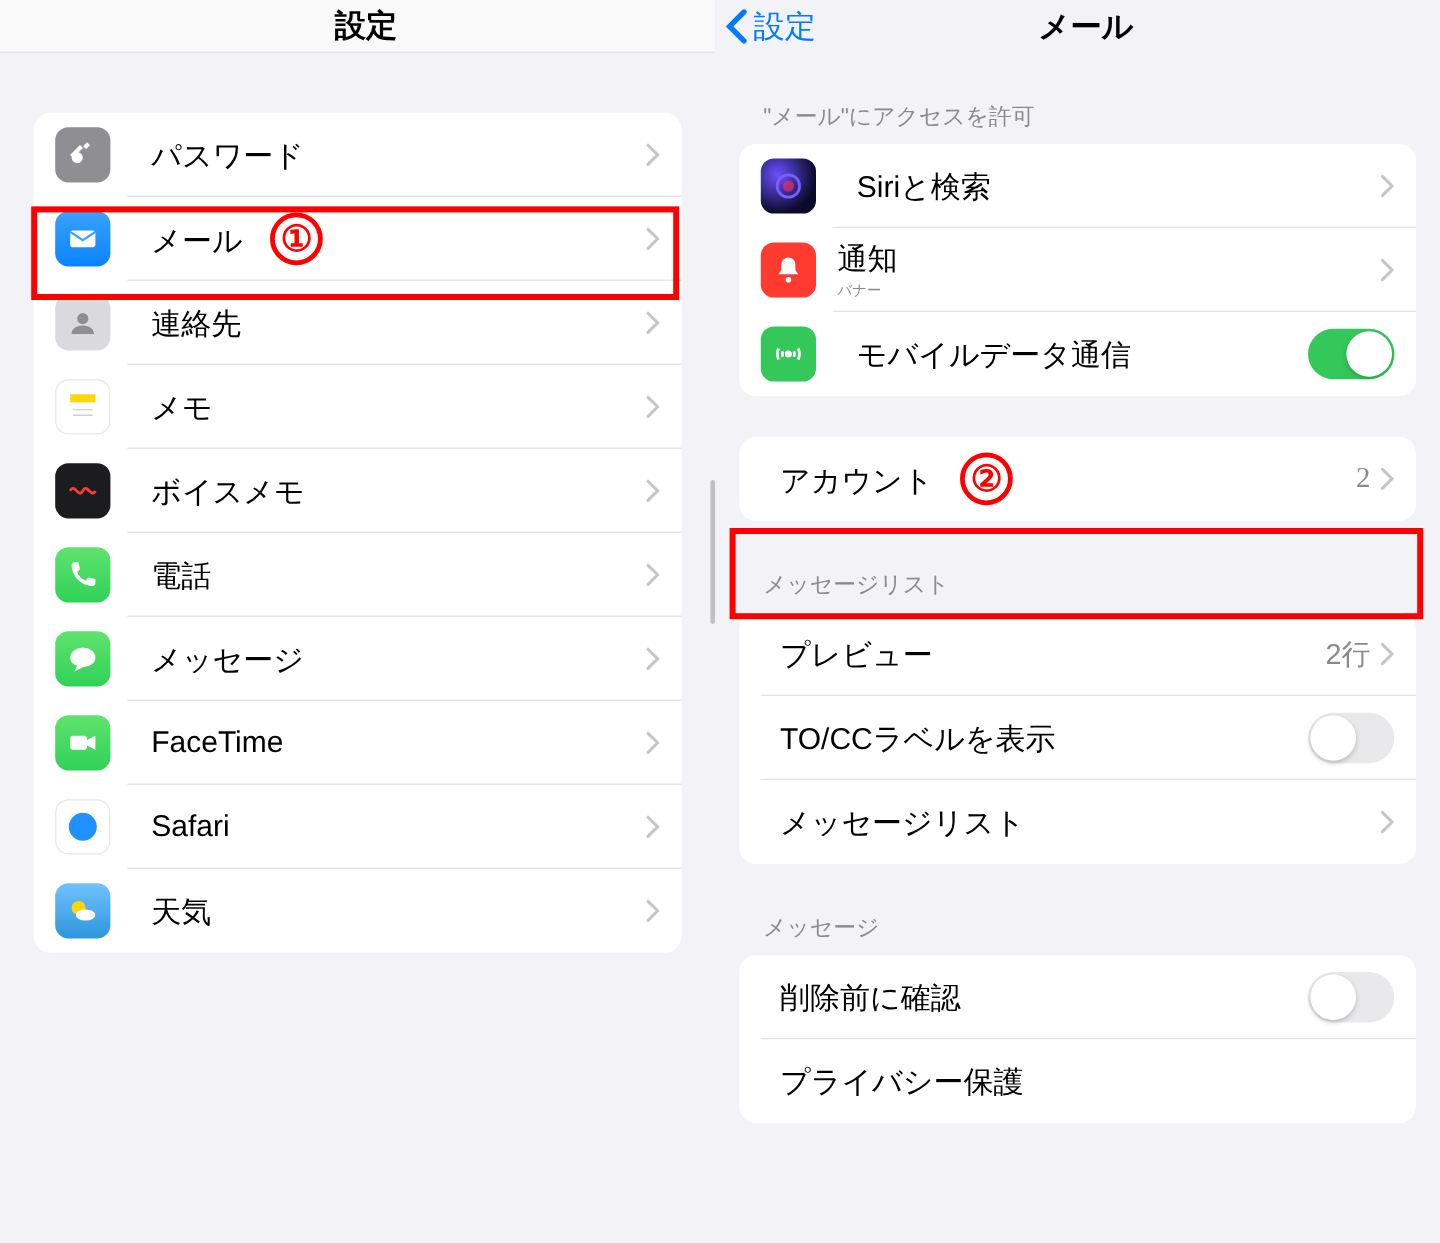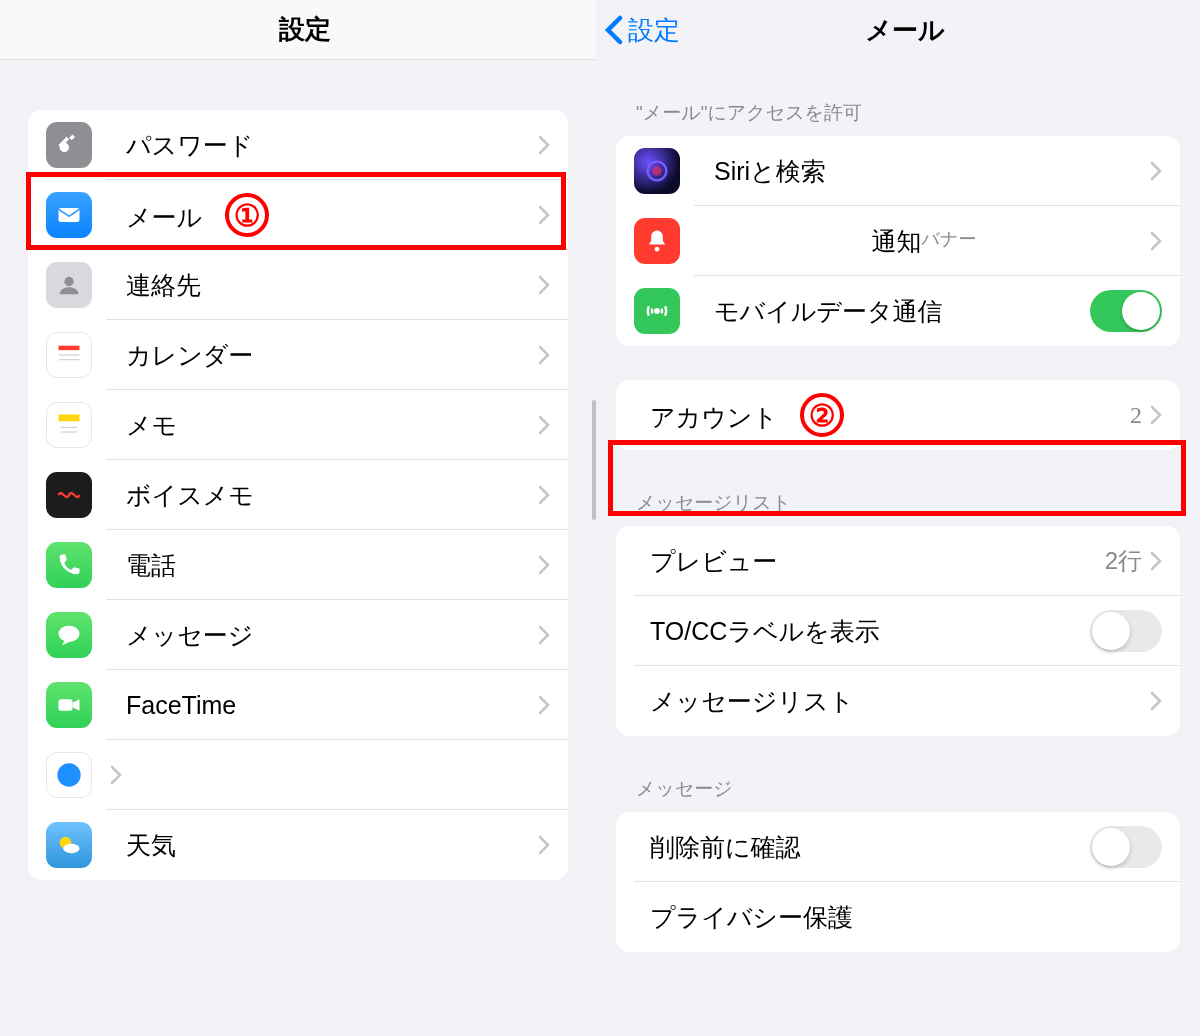--- a/index.html
+++ b/index.html
@@ -10,21 +10,21 @@
   height: 1036px;
   overflow: hidden;
   display: flex;
 }
 .pane { height: 100%; background: #f2f2f7; position: relative; }
 .pane-left { width: 596px; }
 .pane-right { width: 604px; }
 
 
 .navbar {
-  height: 60px;
+  height: 44px;
   background: #f9f9f9;
   border-bottom: 1px solid #e0e0e0;
   display: flex;
   align-items: center;
   justify-content: center;
   position: relative;
   padding-left: 14px;
 }
 .navbar.plain { background: #f2f2f7; border-bottom: none;}
 .nav-title { font-size: 26px; font-weight: 600; color: #000; }
@@ -84,23 +84,23 @@
   flex-shrink: 0;
   display: flex;
   align-items: center;
   justify-content: center;
   color: #fff;
   font-size: 24px;
 }
 .icon svg { width: 28px; height: 28px; }
 
 .label { font-size: 25px; color: #000; flex: 1; margin-left: 16px; }
-.label-stack { flex:1; display:flex; flex-direction:row; justify-content:center; }
+.label-stack { flex:1; display:flex; flex-direction:column; justify-content:center; }
 .label-primary { font-size: 25px; color:#000; }
-.label-secondary { font-size: 18px; color:#8a8a8e; margin-top:2px;}
+.label-secondary { font-size: 12px; color:#8a8a8e; margin-top:2px;}
 .value { font-size: 24px; color: #8a8a8e; margin-right: 8px; }
 
 .chev {
   width: 12px; height: 20px;
   color: #c5c5c8;
 }
 .chev svg { width:12px; height:20px; display:block;}
 
 
 .toggle {
@@ -212,39 +212,20 @@
         </div>
         <div class="label">連絡先</div>
         <span class="chev">
             <svg viewBox="0 0 12 20">
               <path d="M2 2l8 8-8 8" stroke="currentColor" stroke-width="2.5" fill="none" stroke-linecap="round"></path>
             </svg>
           </span>
         <div class="sep"></div>
       </div>
 
-      <div class="row">
-        <div class="icon bg-white">
-          <svg viewBox="0 0 24 24">
-              <rect x="3" y="4" width="18" height="4" fill="#ff3b30"></rect>
-              <rect x="3" y="8" width="18" height="12" fill="#fff"></rect>
-              <g stroke="#d0d0d0" stroke-width="1">
-                <line x1="3" y1="12" x2="21" y2="12"></line>
-                <line x1="3" y1="16" x2="21" y2="16"></line>
-              </g>
-            </svg>
-        </div>
-        <div class="label">カレンダー</div>
-        <span class="chev">
-            <svg viewBox="0 0 12 20">
-              <path d="M2 2l8 8-8 8" stroke="currentColor" stroke-width="2.5" fill="none" stroke-linecap="round"></path>
-            </svg>
-          </span>
-        <div class="sep"></div>
-      </div>
 
       <div class="row">
         <div class="icon bg-white">
           <svg viewBox="0 0 24 24">
               <rect x="3" y="3" width="18" height="6" fill="#ffd60a"></rect>
               <rect x="3" y="9" width="18" height="12" fill="#fff"></rect>
               <line x1="5" y1="14" x2="19" y2="14" stroke="#d0d0d0"></line>
               <line x1="5" y1="18" x2="19" y2="18" stroke="#d0d0d0"></line>
             </svg>
         </div>
@@ -321,20 +302,21 @@
       </div>
 
       <div class="row">
         <div class="icon bg-white">
           <svg viewBox="0 0 24 24">
               <circle cx="12" cy="12" r="10" fill="#1e90ff"></circle>
               <path d="M12 12L17 7 12 12 7 17z" fill="#fff"></path>
               <path d="M12 12L7 7 12 12 17 17z" fill="#ff3b30"></path>
             </svg>
         </div>
+        <div class="label">Safari</div>
         <span class="chev">
             <svg viewBox="0 0 12 20">
               <path d="M2 2l8 8-8 8" stroke="currentColor" stroke-width="2.5" fill="none" stroke-linecap="round"></path>
             </svg>
           </span>
         <div class="sep"></div>
       </div>
 
 
       <div class="row">

